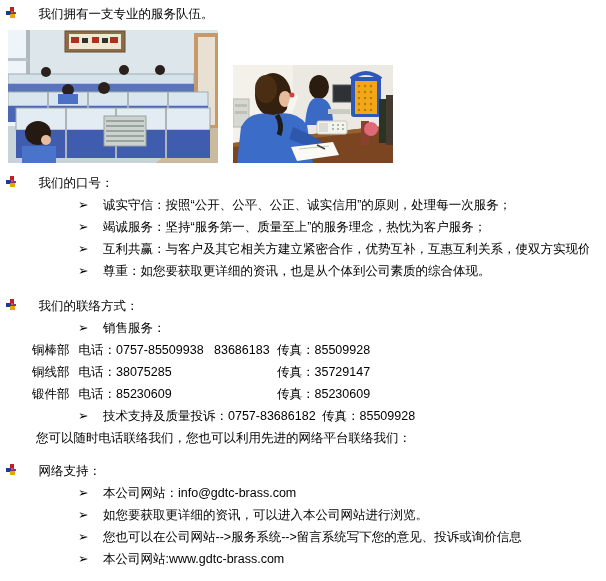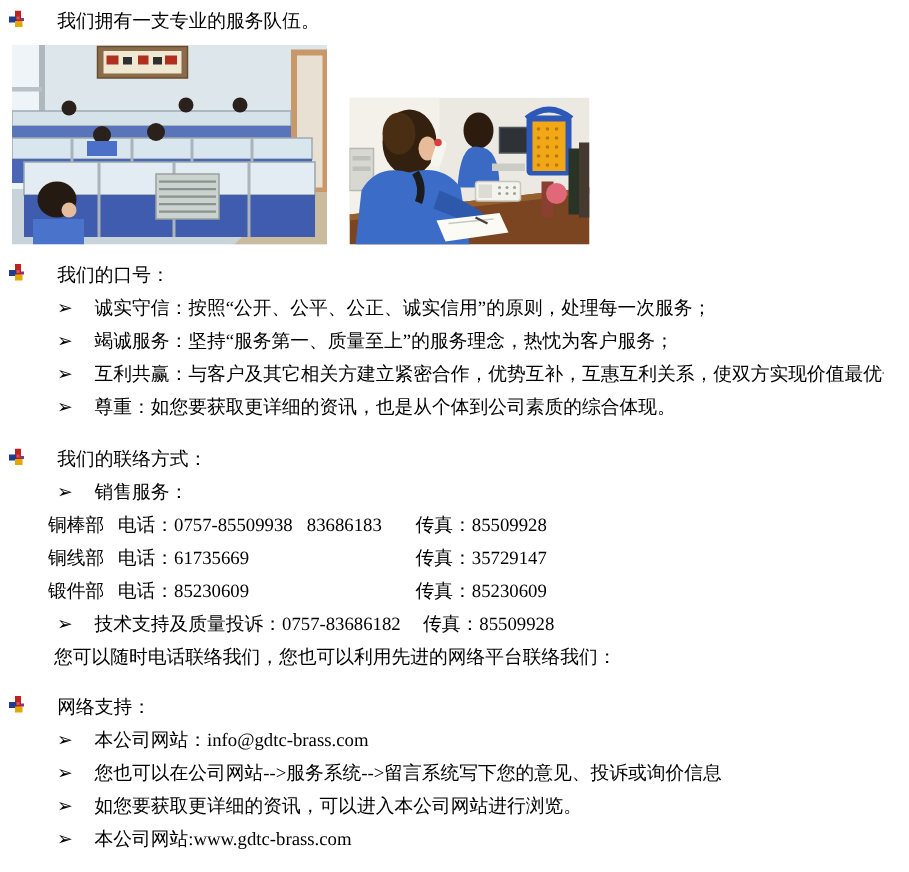--- a/index.html
+++ b/index.html
@@ -3,30 +3,30 @@
 <meta charset="utf-8">
 <style>
   html, body { margin: 0; padding: 0; background: #ffffff; }
   #page {
     position: relative;
     width: 589px;
     height: 581px;
     overflow: hidden;
     background: #ffffff;
     color: #000000;
-    font-family: Liberation Serif, serif;
+    font-family: Liberation Sans, sans-serif;
     font-size: 12.5px;
     border-radius: 14px;
   }
   .line { height: 22px; line-height: 22px; white-space: nowrap; }
   
   .sect { padding-left: 6px; }
   .club { display: inline-block; width: 13px; margin-right: 16px; vertical-align: -1px; }
   
-  .arrow-row { padding-left: 38px; position: relative; }
+  .arrow-row { padding-left: 38px; position: relative; margin-left: 40px; }
   .arrow { display: inline-block; width: 25px; color: #000; }
   
   .contact-row { padding-left: 32px; position: relative; }
   .plabel { margin-left: 9px; }
   .pre { white-space: pre; }
   .fax { position: absolute; left: 277px; top: 0; }
   .fax-support { left: 282px; }
   
   .indent { padding-left: 36px; }
   
@@ -197,21 +197,21 @@
     <span>我们的联络方式：</span>
   </div>
   <div class="line arrow-row">
     <span class="arrow">➢</span><span>销售服务：</span>
   </div>
   <div class="line contact-row">
     <span>铜棒部</span><span class="plabel">电话：</span><span class="pre">0757-85509938   83686183</span>
     <span class="fax"><span>传真：</span><span>85509928</span></span>
   </div>
   <div class="line contact-row">
-    <span>铜线部</span><span class="plabel">电话：</span><span class="pre">61735669</span>
+    <span>铜线部</span><span class="plabel">电话：</span><span class="pre">38075285</span>
     <span class="fax"><span>传真：</span><span>35729147</span></span>
   </div>
   <div class="line contact-row">
     <span>锻件部</span><span class="plabel">电话：</span><span class="pre">85230609</span>
     <span class="fax"><span>传真：</span><span>85230609</span></span>
   </div>
   <div class="line arrow-row">
     <span class="arrow">➢</span><span>技术支持及质量投诉：</span><span>0757-83686182</span>
     <span class="fax fax-support"><span>传真：</span><span>85509928</span></span>
   </div>
@@ -226,22 +226,22 @@
           <rect x="5" y="4" width="2" height="2" fill="#e05050"></rect>
           <rect x="4" y="7" width="5" height="4" fill="#e0a800"></rect>
           <rect x="8" y="5" width="2" height="2" fill="#7a3a9a"></rect>
         </svg></span>
     <span>网络支持：</span>
   </div>
   <div class="line arrow-row">
     <span class="arrow">➢</span><span>本公司网站：info@gdtc-brass.com</span>
   </div>
   <div class="line arrow-row">
+    <span class="arrow">➢</span><span>如您要获取更详细的资讯，可以进入本公司网站进行浏览。</span>
+  </div>
+  <div class="line arrow-row">
     <span class="arrow">➢</span><span>您也可以在公司网站--&gt;服务系统--&gt;留言系统写下您的意见、投诉或询价信息</span>
   </div>
   <div class="line arrow-row">
-    <span class="arrow">➢</span><span>如您要获取更详细的资讯，可以进入本公司网站进行浏览。</span>
-  </div>
-  <div class="line arrow-row">
     <span class="arrow">➢</span><span>本公司网站:www.gdtc-brass.com</span>
   </div>
 
 </div>
 
 </body></html>

